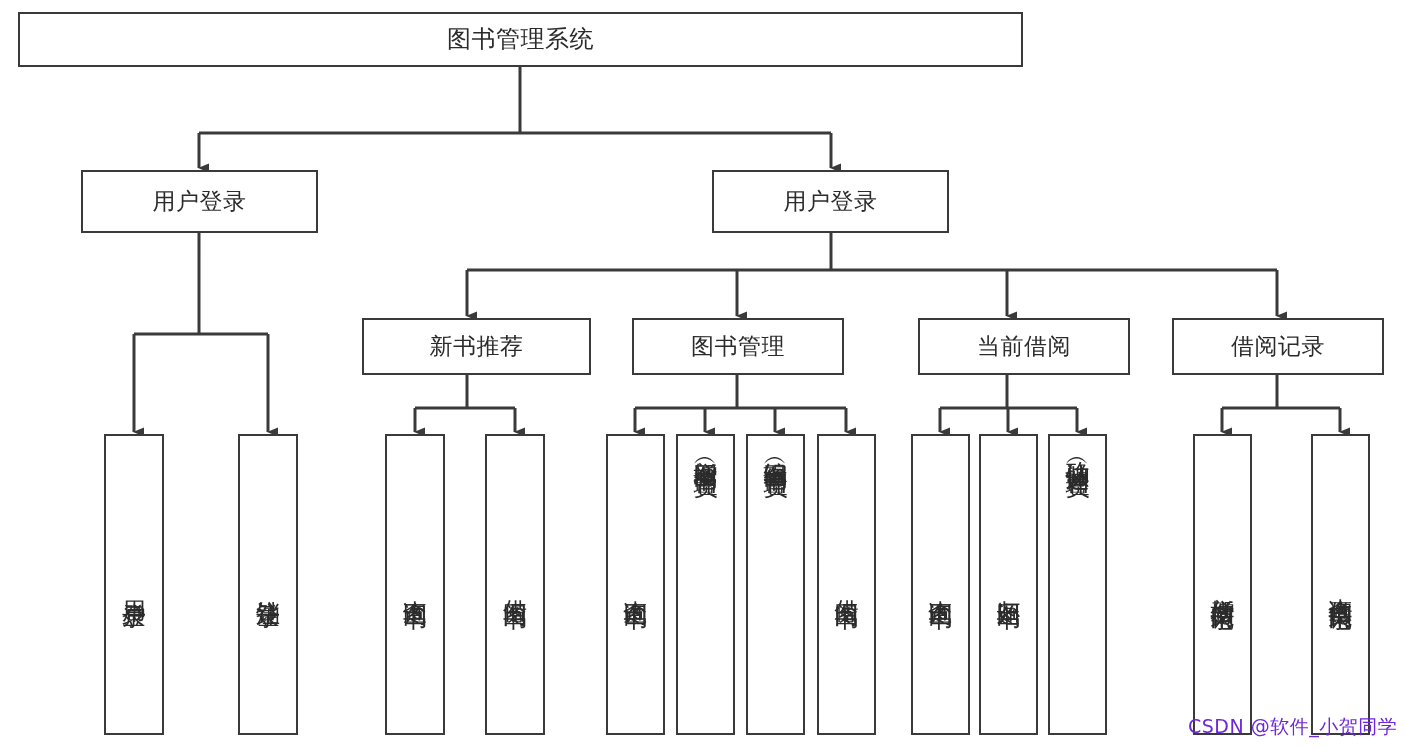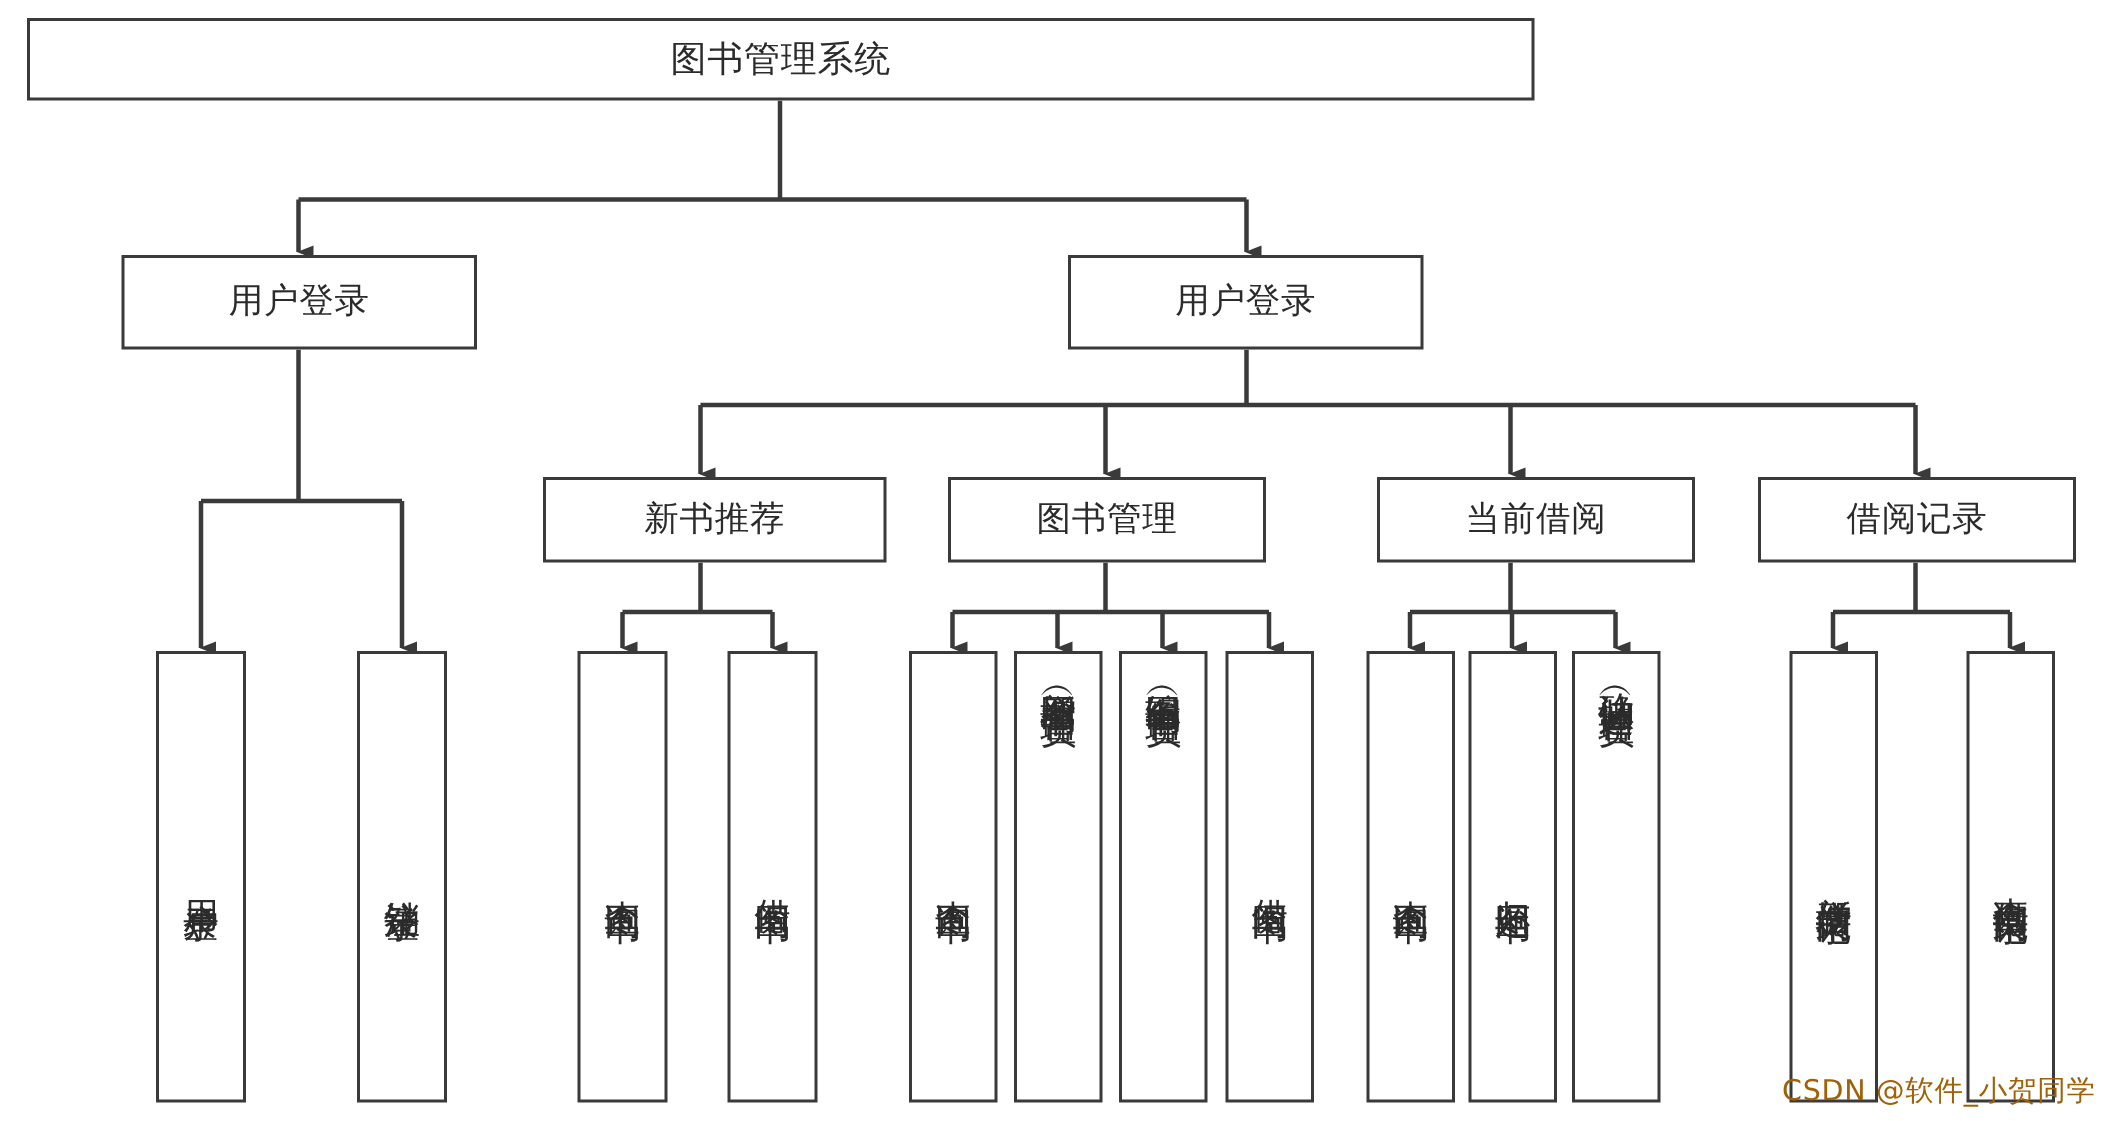--- a/index.html
+++ b/index.html
@@ -64,21 +64,21 @@
     letter-spacing: 2px;
     line-height: 1;
   }
   
   .node.vert.centered {
     align-items: center;
     padding-top: 0;
   }
   .watermark {
     position: absolute;
-    color: #a16207;
+    color: #6d28d9;
     font-size: 19px;
     white-space: pre;
     z-index: 3;
     letter-spacing: 0.5px;
   }
 </style>
 </head>
 <body>
 
 <div id="diagram-canvas">

